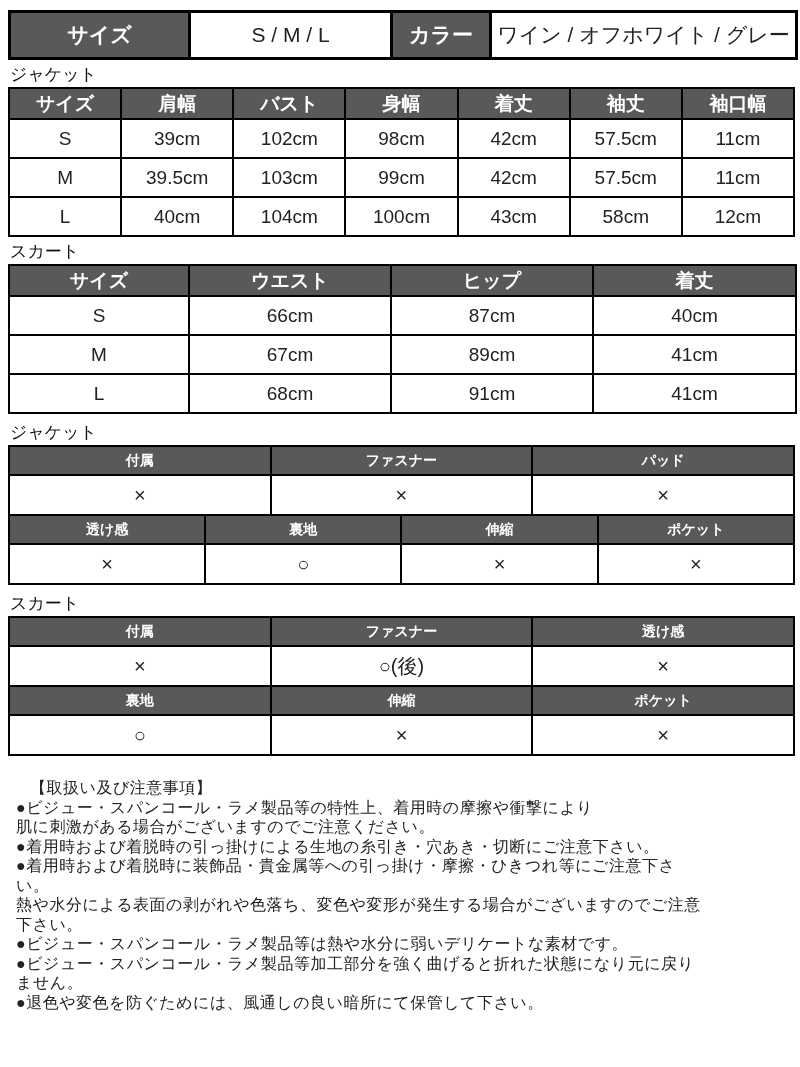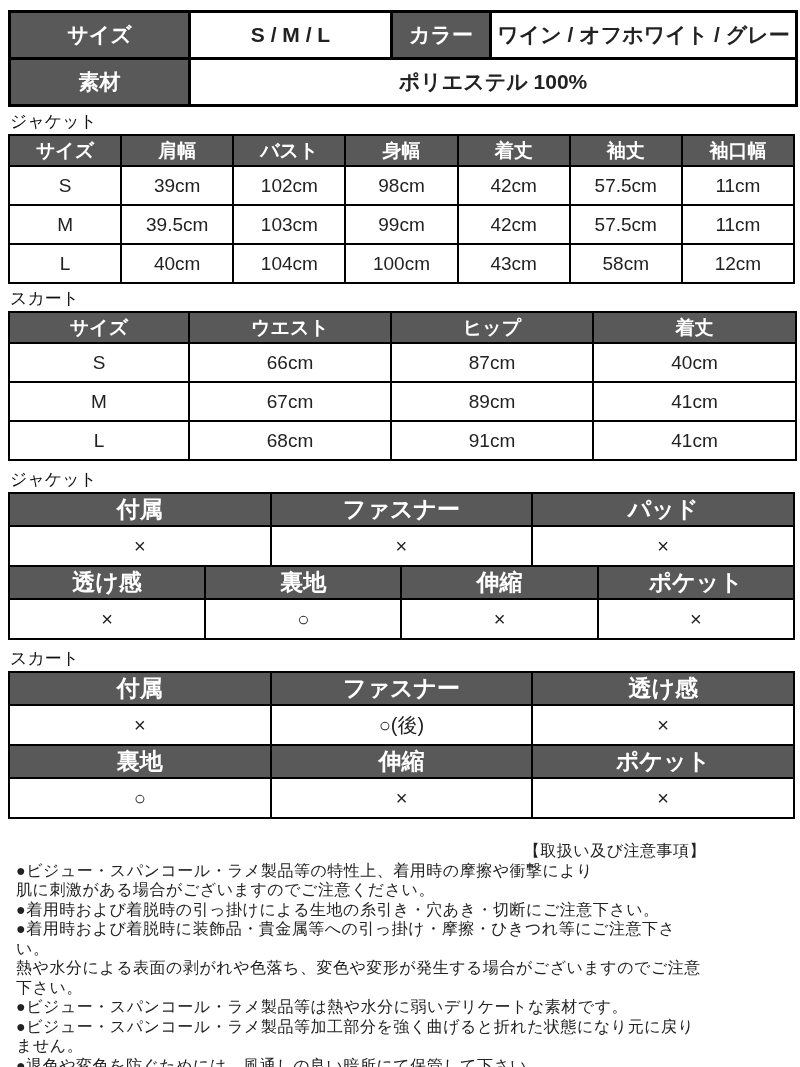--- a/index.html
+++ b/index.html
@@ -28,70 +28,66 @@
   }
   th.hdr, td.hdr {
     background: #595959;
     color: #ffffff;
     font-weight: bold;
   }
 
   
   .spec-table { border: 3px solid #000; }
   .spec-table td, .spec-table th { border-width: 3px; font-size: 21px; height: 47px; }
-  .spec-table .val { font-weight: bold; color: #222; }
+  .spec-table .val { font-weight: normal; color: #222; }
 
   
   .section-label {
     font-size: 17px;
     color: #111;
     margin: 5px 0 2px 2px;
     line-height: 20px;
   }
 
   
   .meas-table th { font-size: 19px; height: 31px; }
   .meas-table td { font-size: 19px; height: 39px; font-weight: normal; color: #222; }
 
   
-  .feat-table th { font-size: 23px; height: 29px; }
+  .feat-table th { font-size: 14px; height: 29px; }
   .feat-table td { font-size: 20px; height: 40px; color: #222; }
 
   
   .notes {
     margin: 22px 0 0 8px;
     font-size: 16px;
     line-height: 19.5px;
     color: #222;
     letter-spacing: 0.5px;
   }
-  .notes .title { padding-left: 14px; text-align: right; }
+  .notes .title { padding-left: 14px; }
 </style>
 </head>
 <body>
 
 <div class="content">
 
   <table class="spec-table">
     <colgroup>
         <col style="width:180px">
         <col style="width:202px">
         <col style="width:99px">
         <col style="width:306px">
       </colgroup>
     <tbody>
         <tr>
       <th class="hdr">サイズ</th>
       <td class="val">S / M / L</td>
       <th class="hdr">カラー</th>
       <td class="val">ワイン / オフホワイト / グレー</td>
-    </tr>
-    <tr>
-      <th class="hdr">素材</th>
-      <td class="val" colspan="3">ポリエステル 100%</td>
     </tr>
   </tbody>
     </table>
 
   <div class="section-label">ジャケット</div>
   <table class="meas-table">
     <colgroup>
         <col>
         <col>
         <col>

